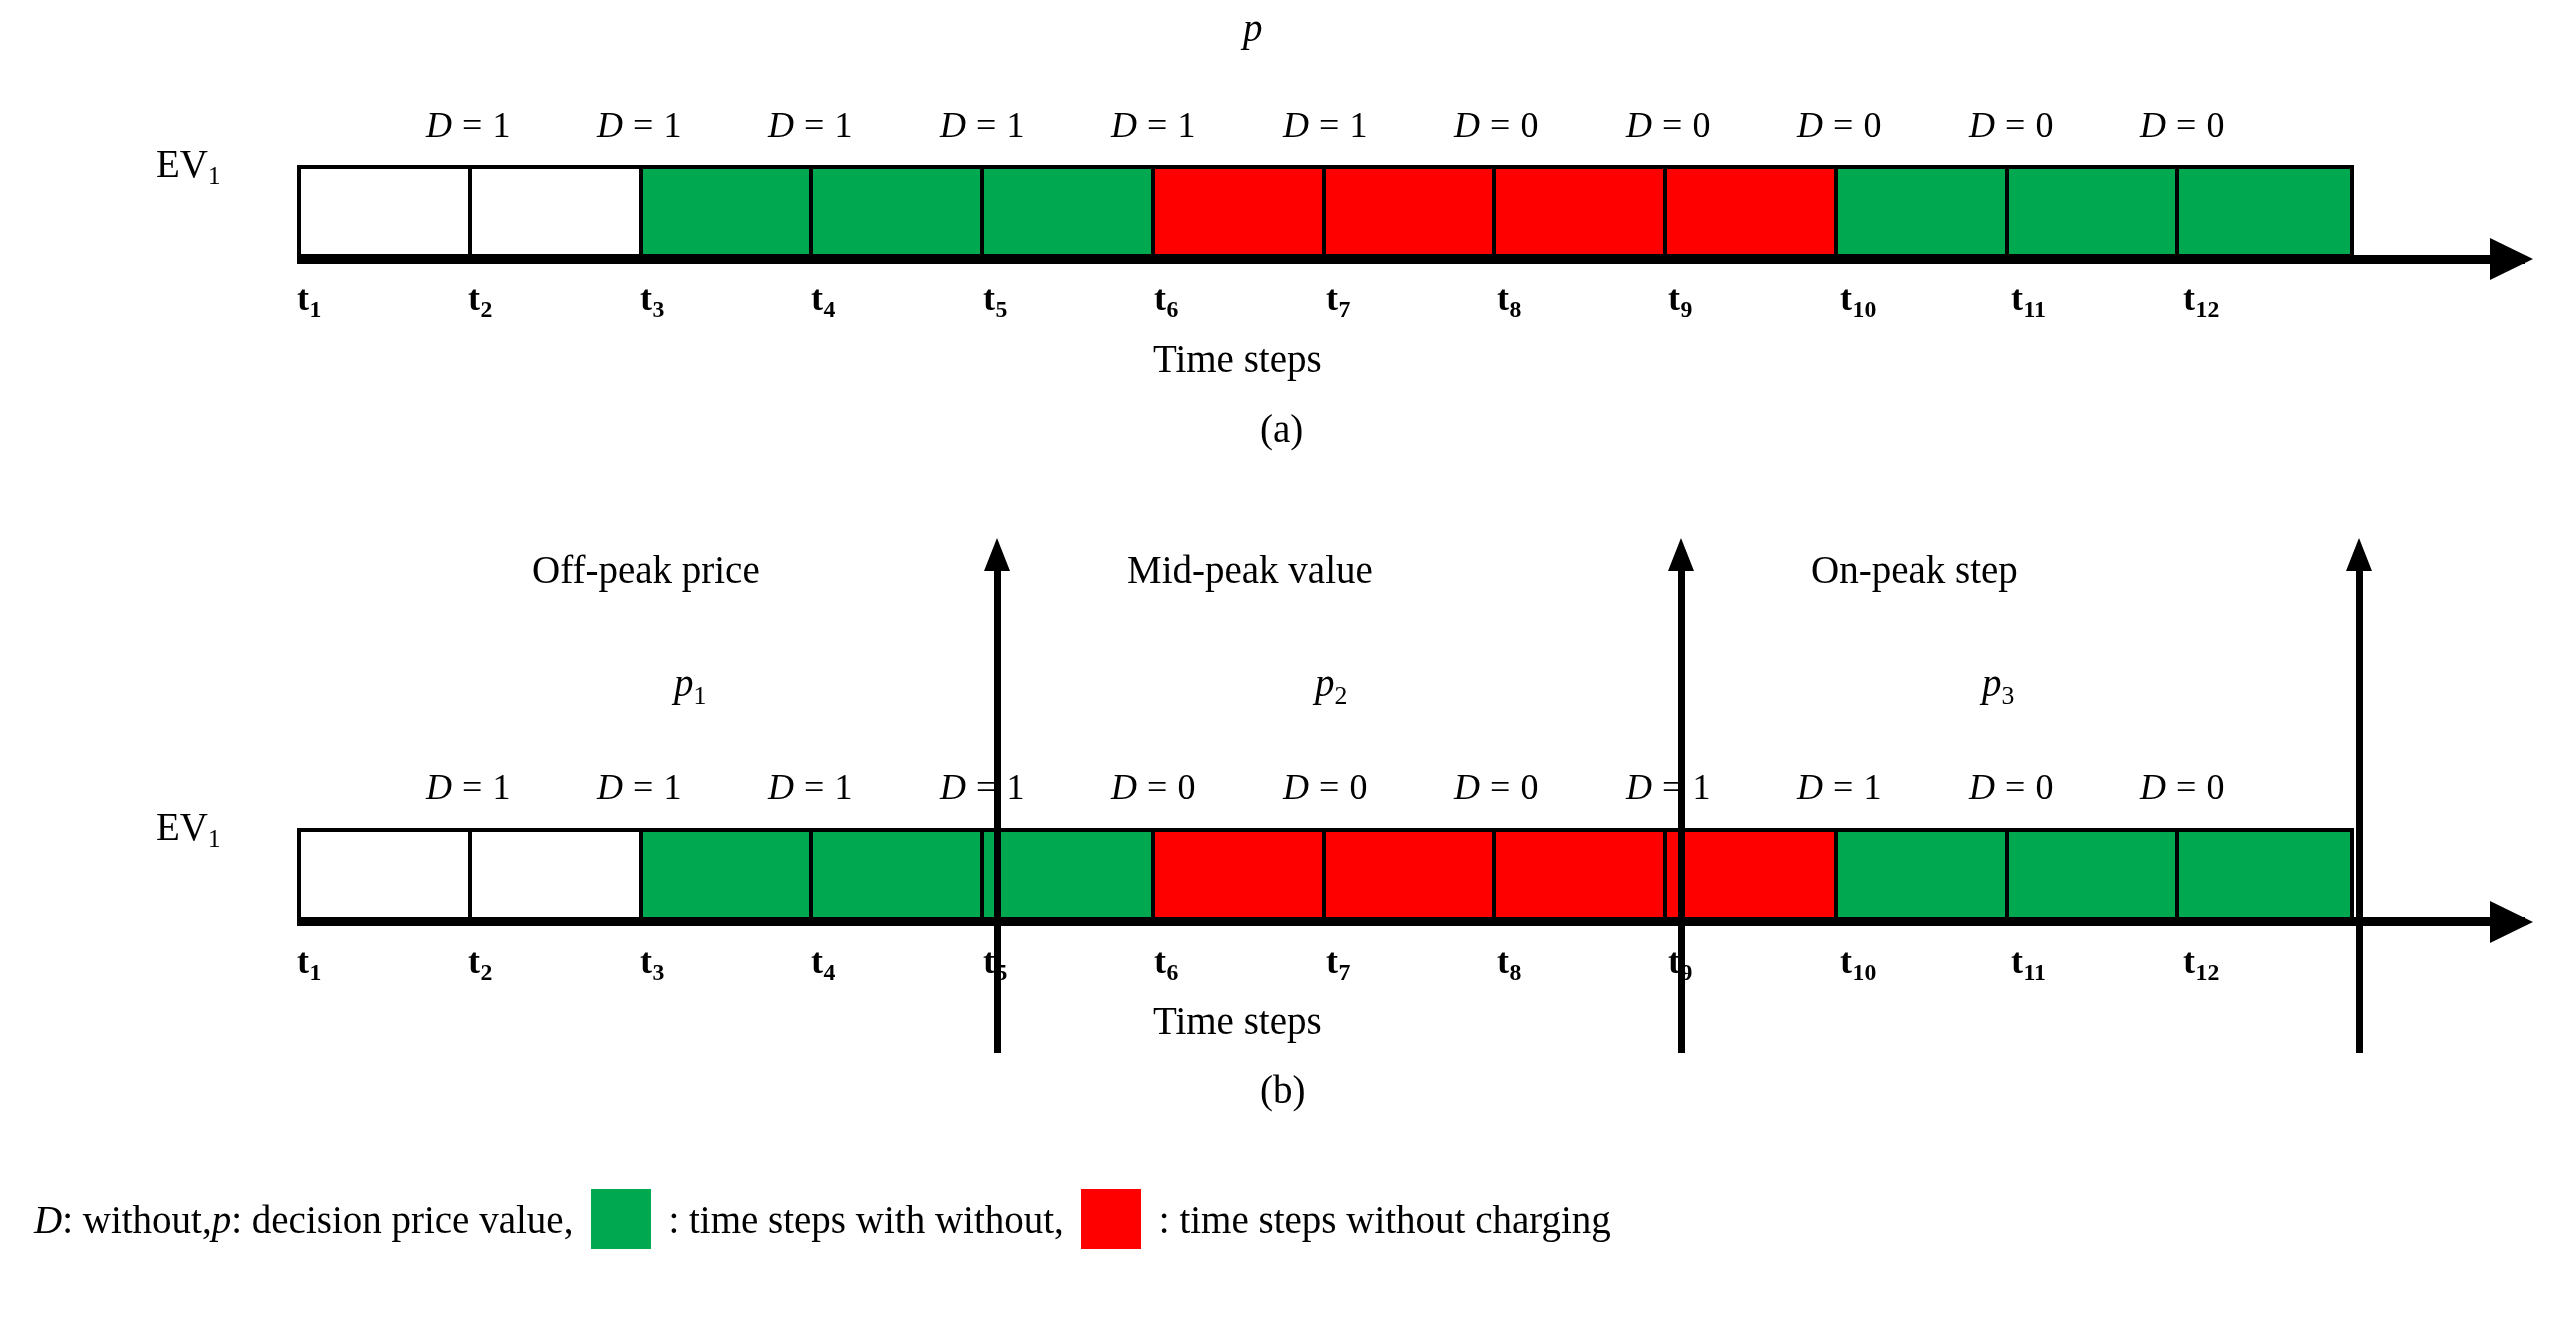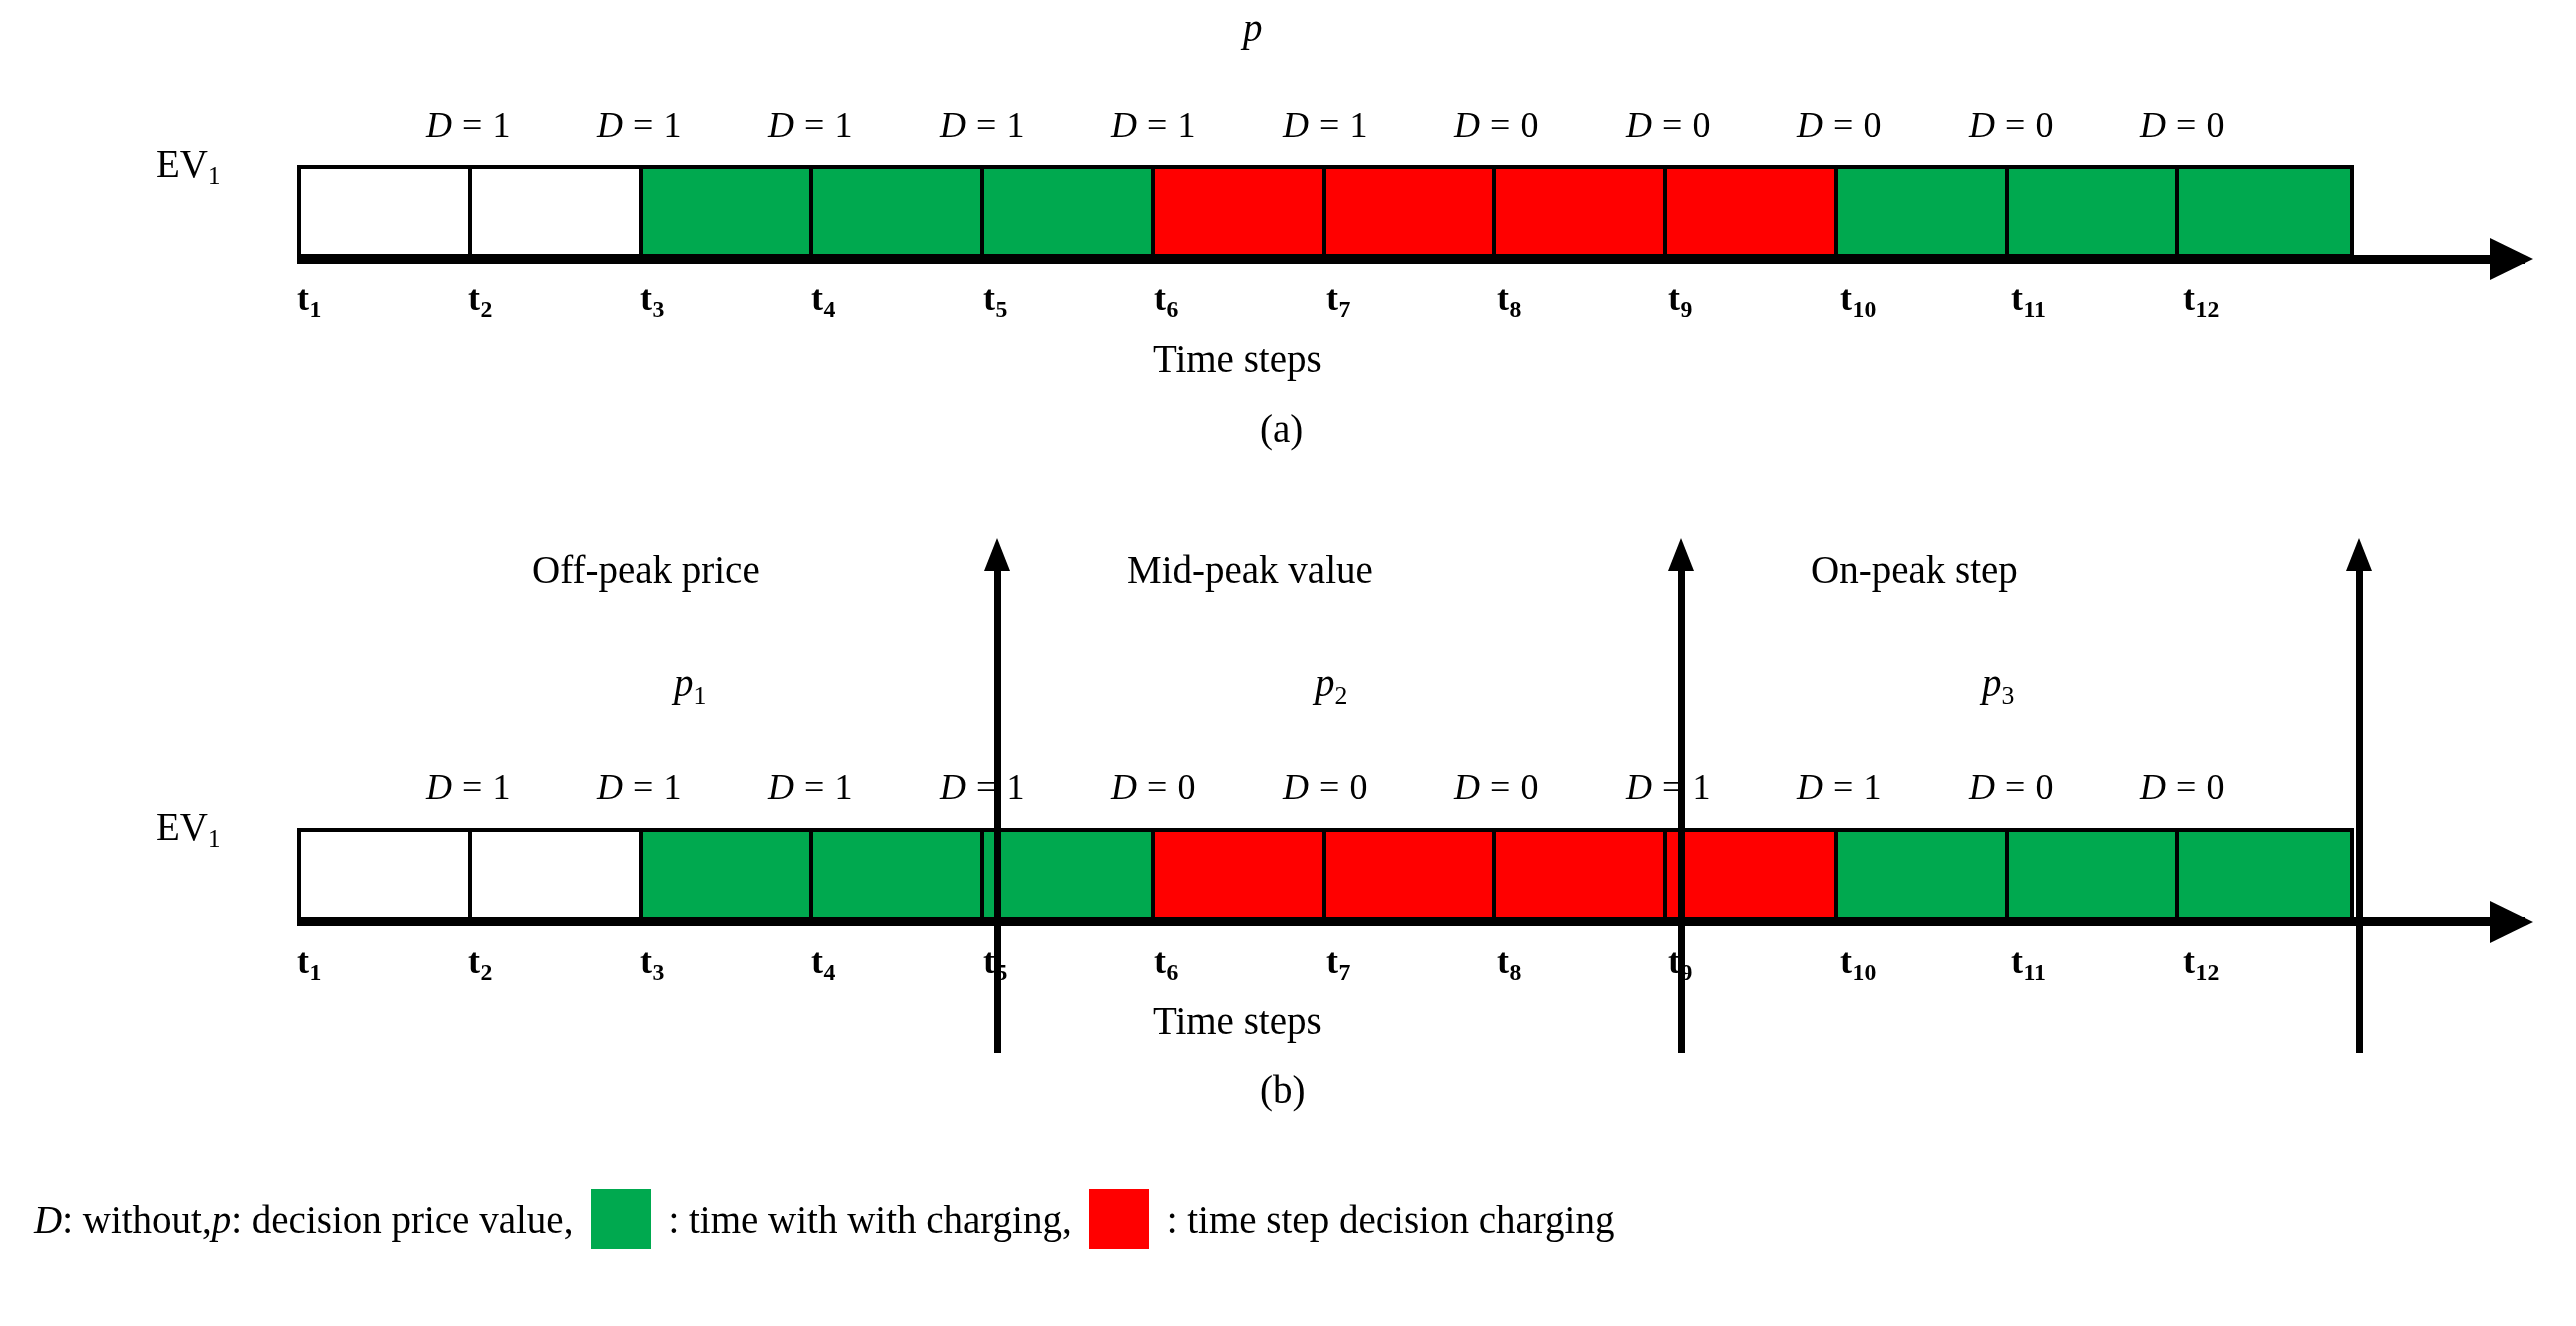--- a/index.html
+++ b/index.html
@@ -318,19 +318,19 @@
     <div class="axis-caption" style="left:1153px; top:1001px;">Time steps</div>
     <div class="panel-caption" style="left:1260px; top:1070px;">(b)</div>
   </div>
 
   <div class="legend" style="left:34px; top:1189px;">
     <span class="txt math-i">D</span>
       <span class="txt"> : without, </span>
       <span class="txt math-i">p</span>
       <span class="txt"> : decision price value,</span>
     <span class="swatch green"></span>
-    <span class="txt">: time with with charging,</span>
+    <span class="txt">: time steps with without,</span>
     <span class="swatch red"></span>
-    <span class="txt">: time step decision charging</span>
+    <span class="txt">: time steps without charging</span>
   </div>
 
 </div>
 
 
 </body></html>

